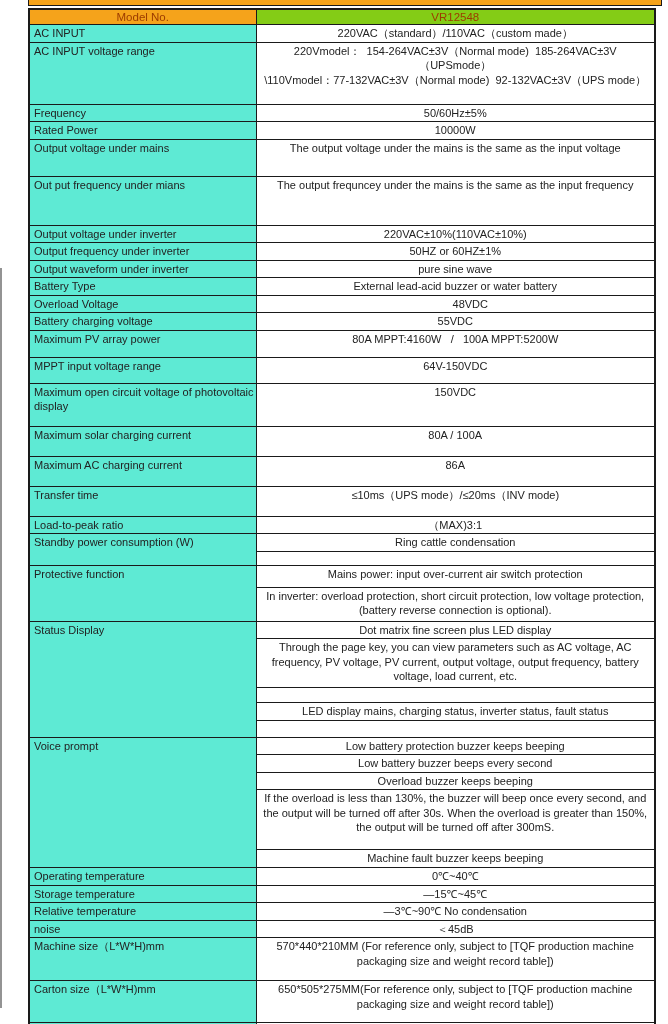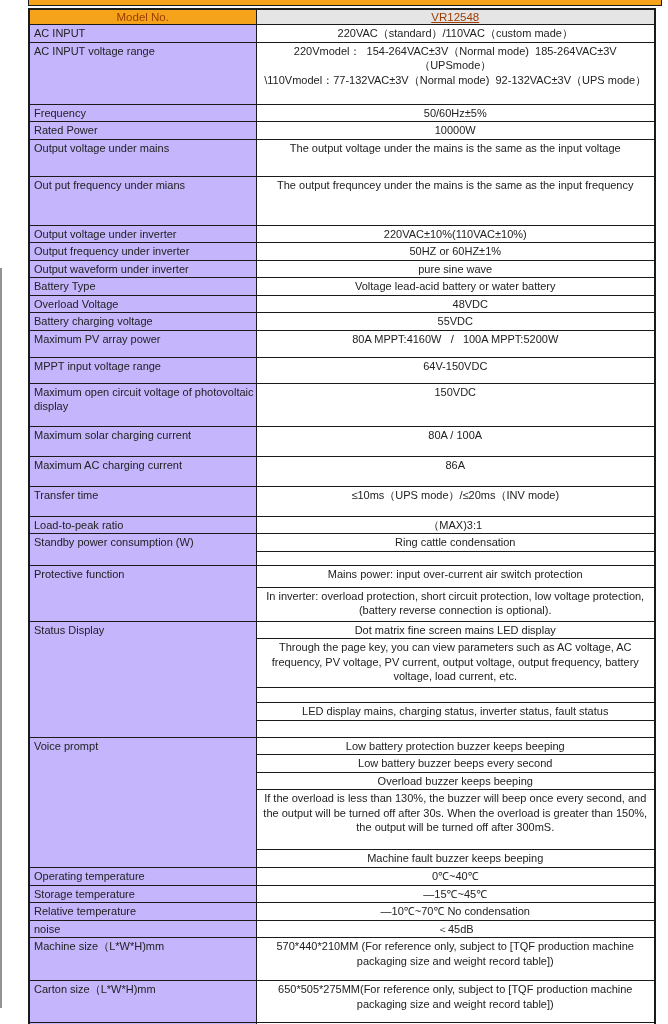--- a/index.html
+++ b/index.html
@@ -55,21 +55,21 @@
     font-weight: 400;
     font-size: 11.5px;
     text-align: center;
     padding: 0 2px;
     line-height: 14px;
   }
   .label-cell {
     text-align: left;
     padding: 1px 2px 1px 4px;
     line-height: 1.3;
-    background: #c4b5fd;
+    background: #5eead4;
   }
   .value-cell {
     text-align: center;
     padding: 1px 4px;
     line-height: 1.32;
     white-space: pre-wrap;
     background: #ffffff;
   }
 </style>
 </head>
@@ -80,21 +80,21 @@
 <div class="top-bar" style="background: rgb(245, 163, 27);"></div>
 
 <table class="spec-table">
   <colgroup>
     <col style="width:227px">
     <col>
   </colgroup>
   <thead>
     <tr>
       <th style="background: rgb(245, 163, 27); color: rgb(156, 60, 0);">Model No.</th>
-      <th style="background: #e5e5e5; color: rgb(156, 60, 0); text-decoration: underline;">VR12548</th>
+      <th style="background: #84cc16; color: rgb(156, 60, 0);">VR12548</th>
     </tr>
   </thead>
   <tbody>
       <tr>
         <td class="label-cell" rowspan="1">AC INPUT</td>
         <td class="value-cell" style="height: 16px;">220VAC（standard）/110VAC（custom made）</td>
       </tr>
       <tr>
         <td class="label-cell" rowspan="1">AC INPUT voltage range</td>
         <td class="value-cell" style="height: 62px;">220Vmodel：  154-264VAC±3V（Normal mode)  185-264VAC±3V（UPSmode）
@@ -123,21 +123,21 @@
       <tr>
         <td class="label-cell" rowspan="1">Output frequency under inverter</td>
         <td class="value-cell" style="height: 15px;">50HZ or 60HZ±1%</td>
       </tr>
       <tr>
         <td class="label-cell" rowspan="1">Output waveform under inverter</td>
         <td class="value-cell" style="height: 15px;">pure sine wave</td>
       </tr>
       <tr>
         <td class="label-cell" rowspan="1">Battery Type</td>
-        <td class="value-cell" style="height: 16px;">Voltage lead-acid battery or water battery</td>
+        <td class="value-cell" style="height: 16px;">External lead-acid buzzer or water battery</td>
       </tr>
       <tr>
         <td class="label-cell" rowspan="1">Overload Voltage</td>
         <td class="value-cell" style="height: 15px; padding-left: 34px;">48VDC</td>
       </tr>
       <tr>
         <td class="label-cell" rowspan="1">Battery charging voltage</td>
         <td class="value-cell" style="height: 17px;">55VDC</td>
       </tr>
       <tr>
@@ -177,21 +177,21 @@
       </tr>
       <tr>
         <td class="label-cell" rowspan="2">Protective function</td>
         <td class="value-cell" style="height: 22px;">Mains power: input over-current air switch protection</td>
       </tr>
       <tr>
         <td class="value-cell" style="height: 34px;">In inverter: overload protection, short circuit protection, low voltage protection, (battery reverse connection is optional).</td>
       </tr>
       <tr>
         <td class="label-cell" rowspan="5">Status Display</td>
-        <td class="value-cell" style="height: 16px;">Dot matrix fine screen mains LED display</td>
+        <td class="value-cell" style="height: 16px;">Dot matrix fine screen plus LED display</td>
       </tr>
       <tr>
         <td class="value-cell" style="height: 49px;">Through the page key, you can view parameters such as AC voltage, AC frequency, PV voltage, PV current, output voltage, output frequency, battery voltage, load current, etc.</td>
       </tr>
       <tr>
         <td class="value-cell" style="height: 15px;"></td>
       </tr>
       <tr>
         <td class="value-cell" style="height: 16px;">LED display mains, charging status, inverter status, fault status</td>
       </tr>
@@ -217,21 +217,21 @@
       <tr>
         <td class="label-cell" rowspan="1">Operating temperature</td>
         <td class="value-cell" style="height: 15px;">0℃~40℃</td>
       </tr>
       <tr>
         <td class="label-cell" rowspan="1">Storage temperature</td>
         <td class="value-cell" style="height: 15px;">—15℃~45℃</td>
       </tr>
       <tr>
         <td class="label-cell" rowspan="1">Relative temperature</td>
-        <td class="value-cell" style="height: 15px;">—10℃~70℃ No condensation</td>
+        <td class="value-cell" style="height: 15px;">—3℃~90℃ No condensation</td>
       </tr>
       <tr>
         <td class="label-cell" rowspan="1">noise</td>
         <td class="value-cell" style="height: 15px; border-radius: 6px;">＜45dB</td>
       </tr>
       <tr>
         <td class="label-cell" rowspan="1">Machine size（L*W*H)mm</td>
         <td class="value-cell" style="height: 43px;">570*440*210MM (For reference only, subject to [TQF production machine packaging size and weight record table])</td>
       </tr>
       <tr>

